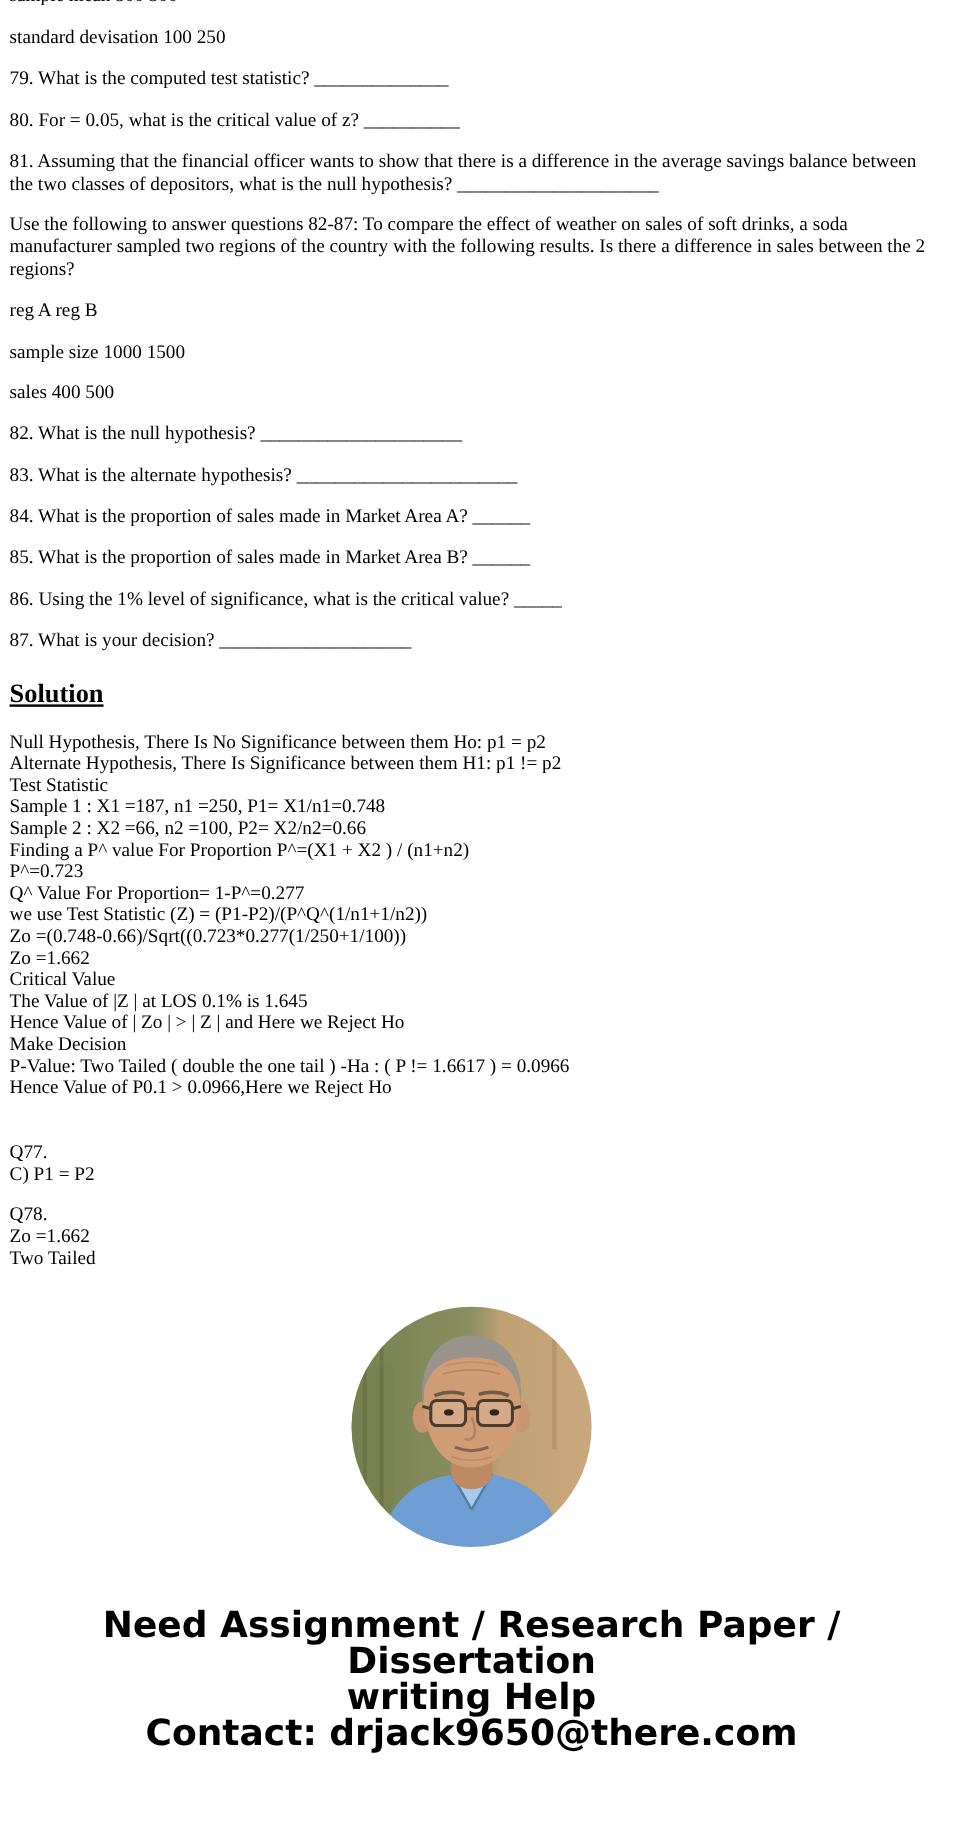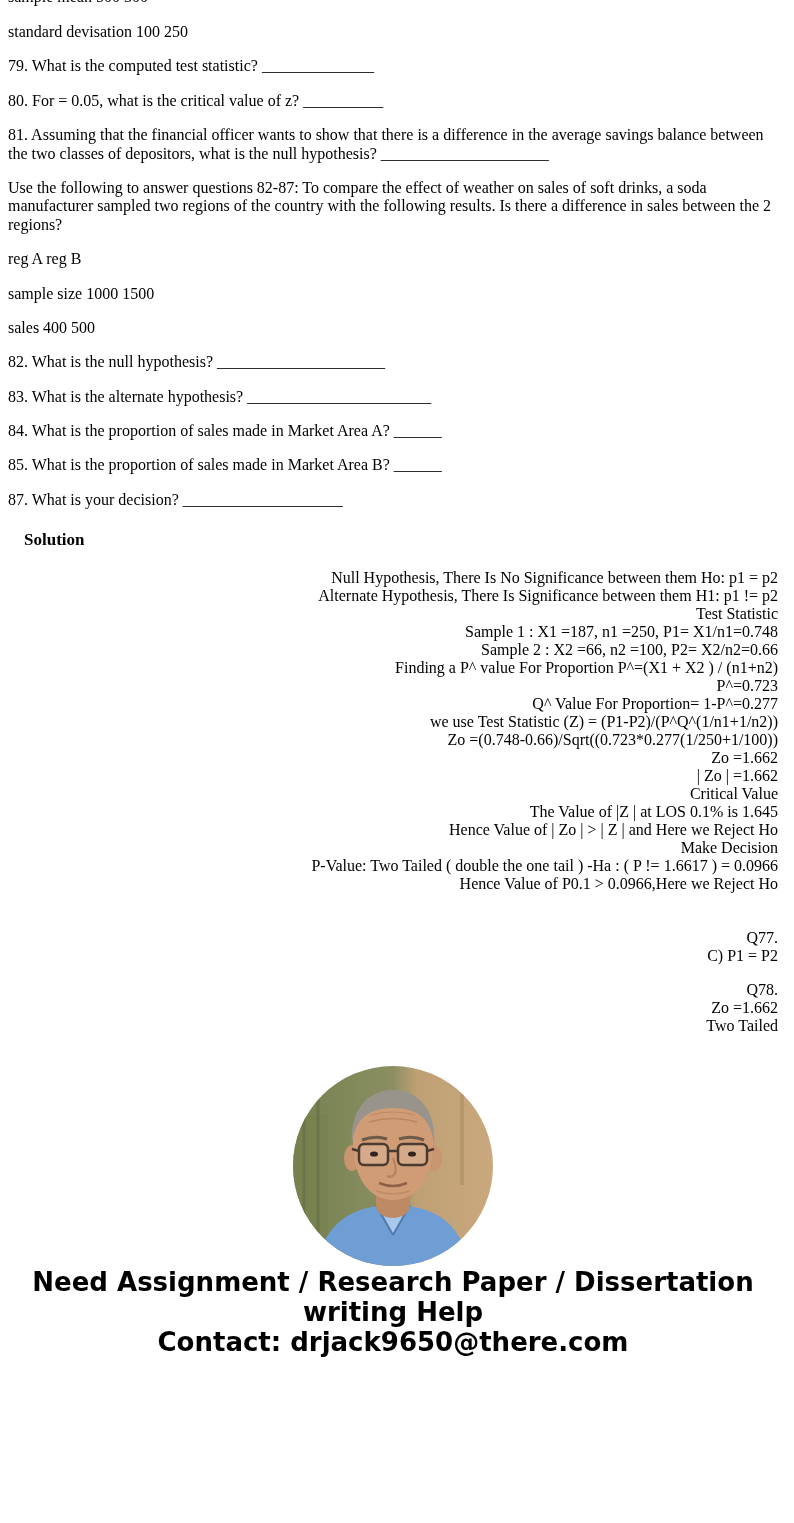--- a/index.html
+++ b/index.html
@@ -3,29 +3,29 @@
 <meta charset="utf-8">
 <style>
   html,body{margin:0;padding:0;background:#fff;}
   body{width:794px;height:1523px;overflow:hidden;color:#000;
        font-family:"Liberation Serif","DejaVu Serif",serif;font-size:16px;}
   .doc{padding:0 8px;box-sizing:border-box;width:786px;}
   .clip{height:7px;overflow:hidden;}
   .clip .clipline{margin-top:-12px;}
   p.para{margin:16px 0;line-height:1.15;}
   h3.sol-head{font-family:"Liberation Serif","DejaVu Serif",serif;
-      font-size:17px;font-weight:bold;margin:21px 0 19px 16px;}
+      font-size:22px;font-weight:bold;margin:21px 0 19px 0;text-decoration:underline;}
   .block{margin:16px 0;}
-  .block .line{line-height:18px;min-height:18px;text-align:right;}
-  .answers-gap{margin-top:36px;margin-left:44px;}
+  .block .line{line-height:18px;min-height:18px;}
+  .answers-gap{margin-top:36px;}
   .avatar-wrap{margin-top:30px;text-align:center;}
   .avatar-wrap svg{display:inline-block;vertical-align:top;}
-  .footer{text-align:center;
+  .footer{margin-top:50px;text-align:center;
       font-family:"DejaVu Sans","Liberation Sans",sans-serif;
-      font-weight:700;font-size:26px;line-height:30px;color:#000;}
+      font-weight:700;font-size:30px;line-height:30px;color:#000;}
 </style>
 </head>
 <body>
 
 <div class="doc">
 
   <div class="clip">
     <div class="clipline">sample mean 500 300</div>
   </div>
 
@@ -34,37 +34,37 @@
   <p class="para">80. For = 0.05, what is the critical value of z? __________</p>
   <p class="para">81. Assuming that the financial officer wants to show that there is a difference in the average savings balance between the two classes of depositors, what is the null hypothesis? _____________________</p>
   <p class="para">Use the following to answer questions 82-87: To compare the effect of weather on sales of soft drinks, a soda manufacturer sampled two regions of the country with the following results. Is there a difference in sales between the 2 regions?</p>
   <p class="para">reg A reg B</p>
   <p class="para">sample size 1000 1500</p>
   <p class="para">sales 400 500</p>
   <p class="para">82. What is the null hypothesis? _____________________</p>
   <p class="para">83. What is the alternate hypothesis? _______________________</p>
   <p class="para">84. What is the proportion of sales made in Market Area A? ______</p>
   <p class="para">85. What is the proportion of sales made in Market Area B? ______</p>
+  <p class="para">86. Using the 1% level of significance, what is the critical value? _____</p>
   <p class="para">87. What is your decision? ____________________</p>
 
   <h3 class="sol-head">Solution</h3>
 
   <div class="block">
     <div class="line">Null Hypothesis, There Is No Significance between them Ho: p1 = p2</div>
     <div class="line">Alternate Hypothesis, There Is Significance between them H1: p1 != p2</div>
     <div class="line">Test Statistic</div>
     <div class="line">Sample 1 : X1 =187, n1 =250, P1= X1/n1=0.748</div>
     <div class="line">Sample 2 : X2 =66, n2 =100, P2= X2/n2=0.66</div>
     <div class="line">Finding a P^ value For Proportion P^=(X1 + X2 ) / (n1+n2)</div>
     <div class="line">P^=0.723</div>
     <div class="line">Q^ Value For Proportion= 1-P^=0.277</div>
     <div class="line">we use Test Statistic (Z) = (P1-P2)/(P^Q^(1/n1+1/n2))</div>
     <div class="line">Zo =(0.748-0.66)/Sqrt((0.723*0.277(1/250+1/100))</div>
     <div class="line">Zo =1.662</div>
-    <div class="line">| Zo | =1.662</div>
     <div class="line">Critical Value</div>
     <div class="line">The Value of |Z | at LOS 0.1% is 1.645</div>
     <div class="line">Hence Value of | Zo | &gt; | Z | and Here we Reject Ho</div>
     <div class="line">Make Decision</div>
     <div class="line">P-Value: Two Tailed ( double the one tail ) -Ha : ( P != 1.6617 ) = 0.0966</div>
     <div class="line">Hence Value of P0.1 &gt; 0.0966,Here we Reject Ho</div>
   </div>
 
   <div class="block answers-gap">
     <div class="line">Q77.</div>

